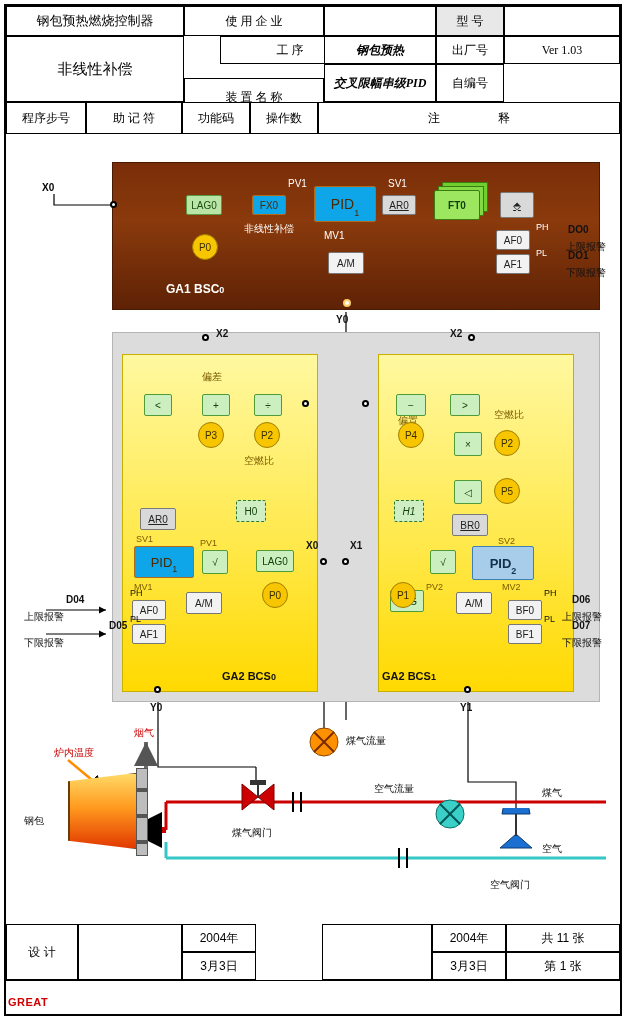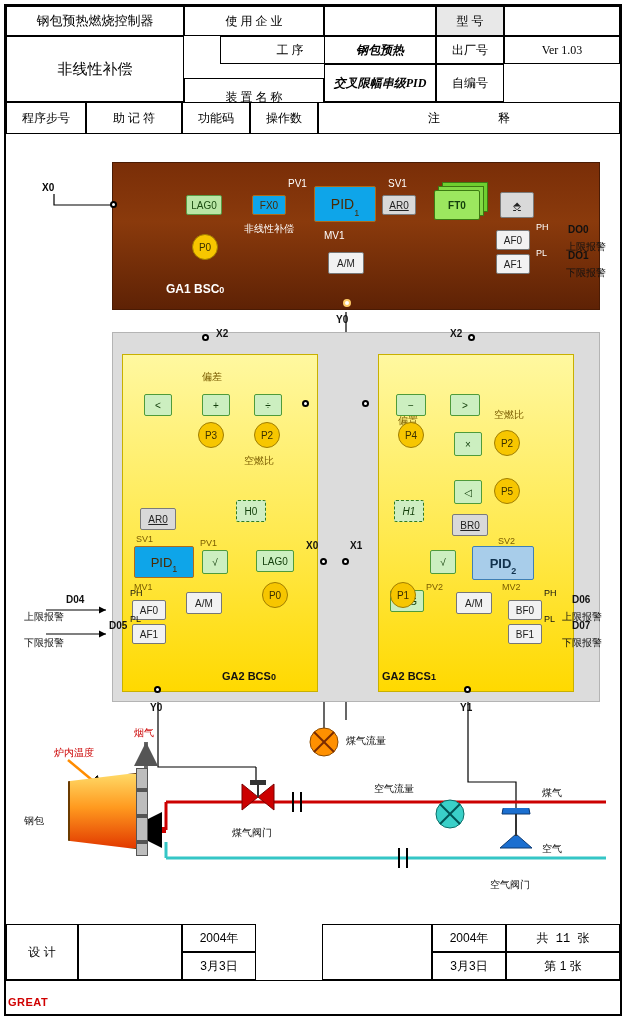--- a/index.html
+++ b/index.html
@@ -394,18 +394,18 @@
   </div>
 
   <div class="footer">
     <div class="ft-cell" style="left:0;top:0;width:72px;height:56px;">设 计</div>
     <div class="ft-cell" style="left:72px;top:0;width:104px;height:56px;"></div>
     <div class="ft-cell" style="left:176px;top:0;width:74px;height:28px;">2004年</div>
     <div class="ft-cell" style="left:176px;top:28px;width:74px;height:28px;">3月3日</div>
     <div class="ft-cell" style="left:316px;top:0;width:110px;height:56px;"></div>
     <div class="ft-cell" style="left:426px;top:0;width:74px;height:28px;">2004年</div>
     <div class="ft-cell" style="left:426px;top:28px;width:74px;height:28px;">3月3日</div>
-    <div class="ft-cell" style="left:500px;top:0;width:114px;height:28px;font-family:Liberation Mono, monospace;">共 11 张</div>
+    <div class="ft-cell" style="left:500px;top:0;width:114px;height:28px;">共 11 张</div>
     <div class="ft-cell" style="left:500px;top:28px;width:114px;height:28px;">第 1 张</div>
     <div class="ft-cell" style="left:0;top:56px;width:614px;height:32px;border:none;border-top:1px solid #000;"></div>
   </div>
   <div class="great">GREAT</div>
 </div>
 
 </body></html>

